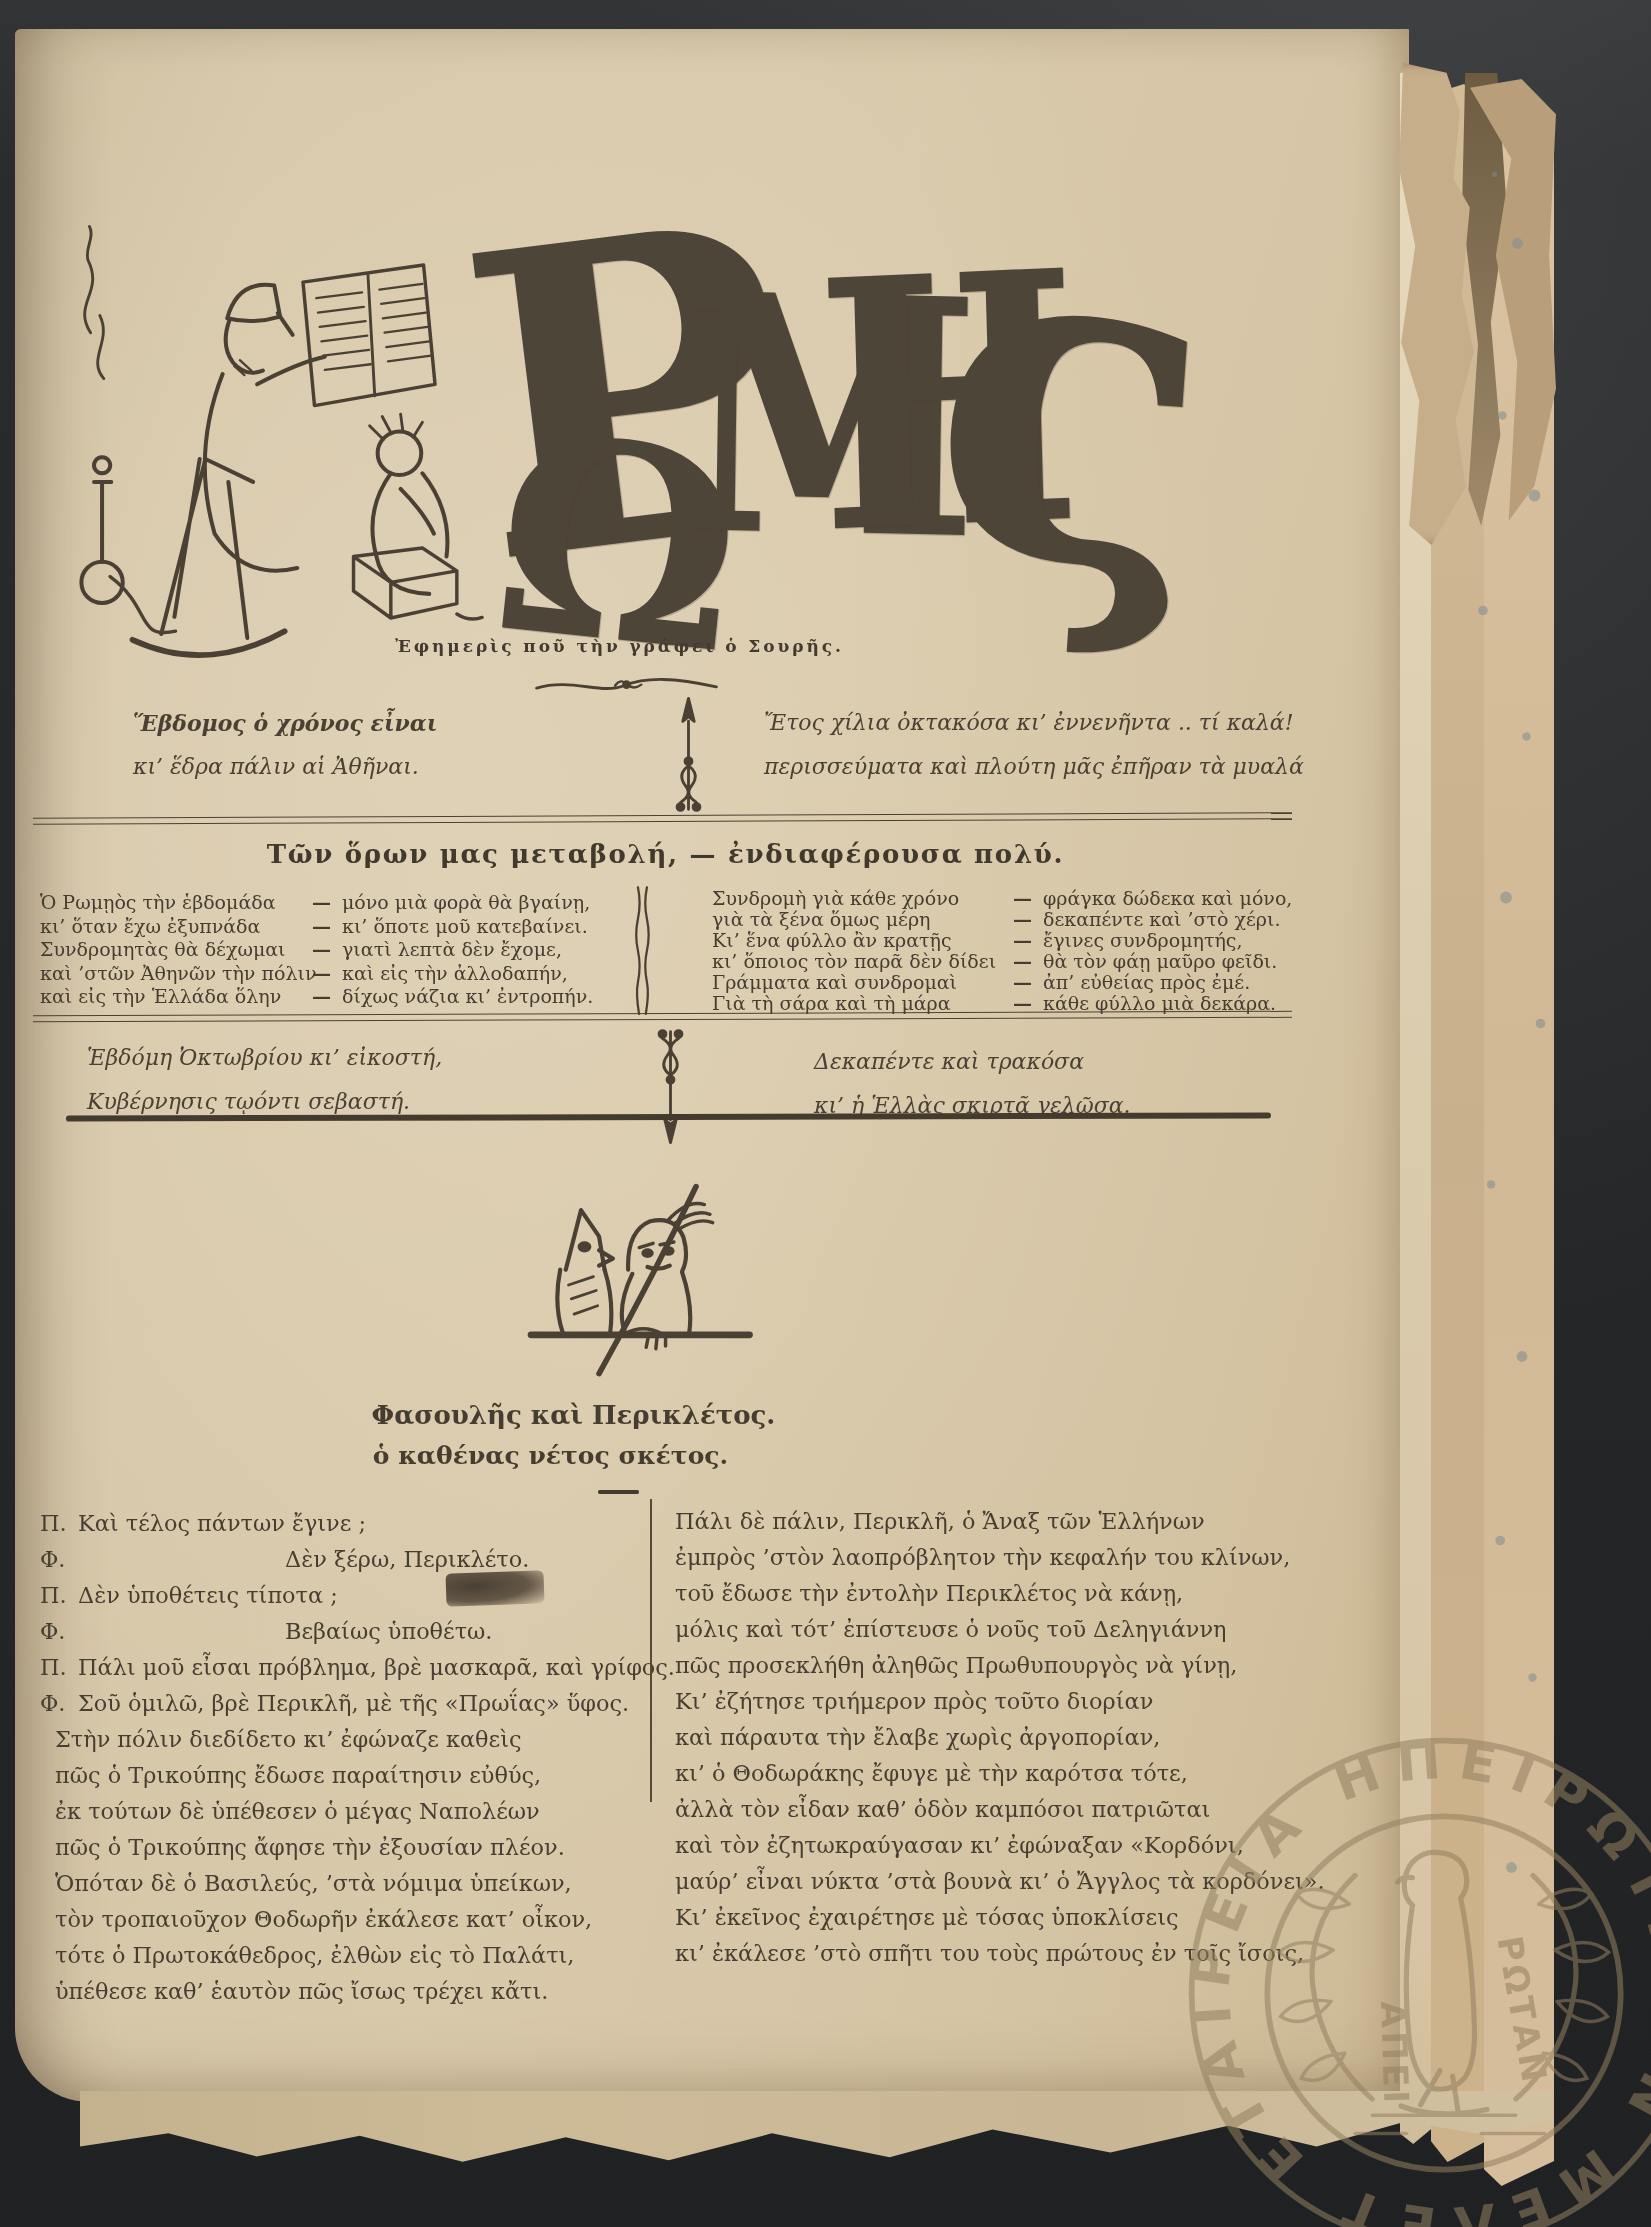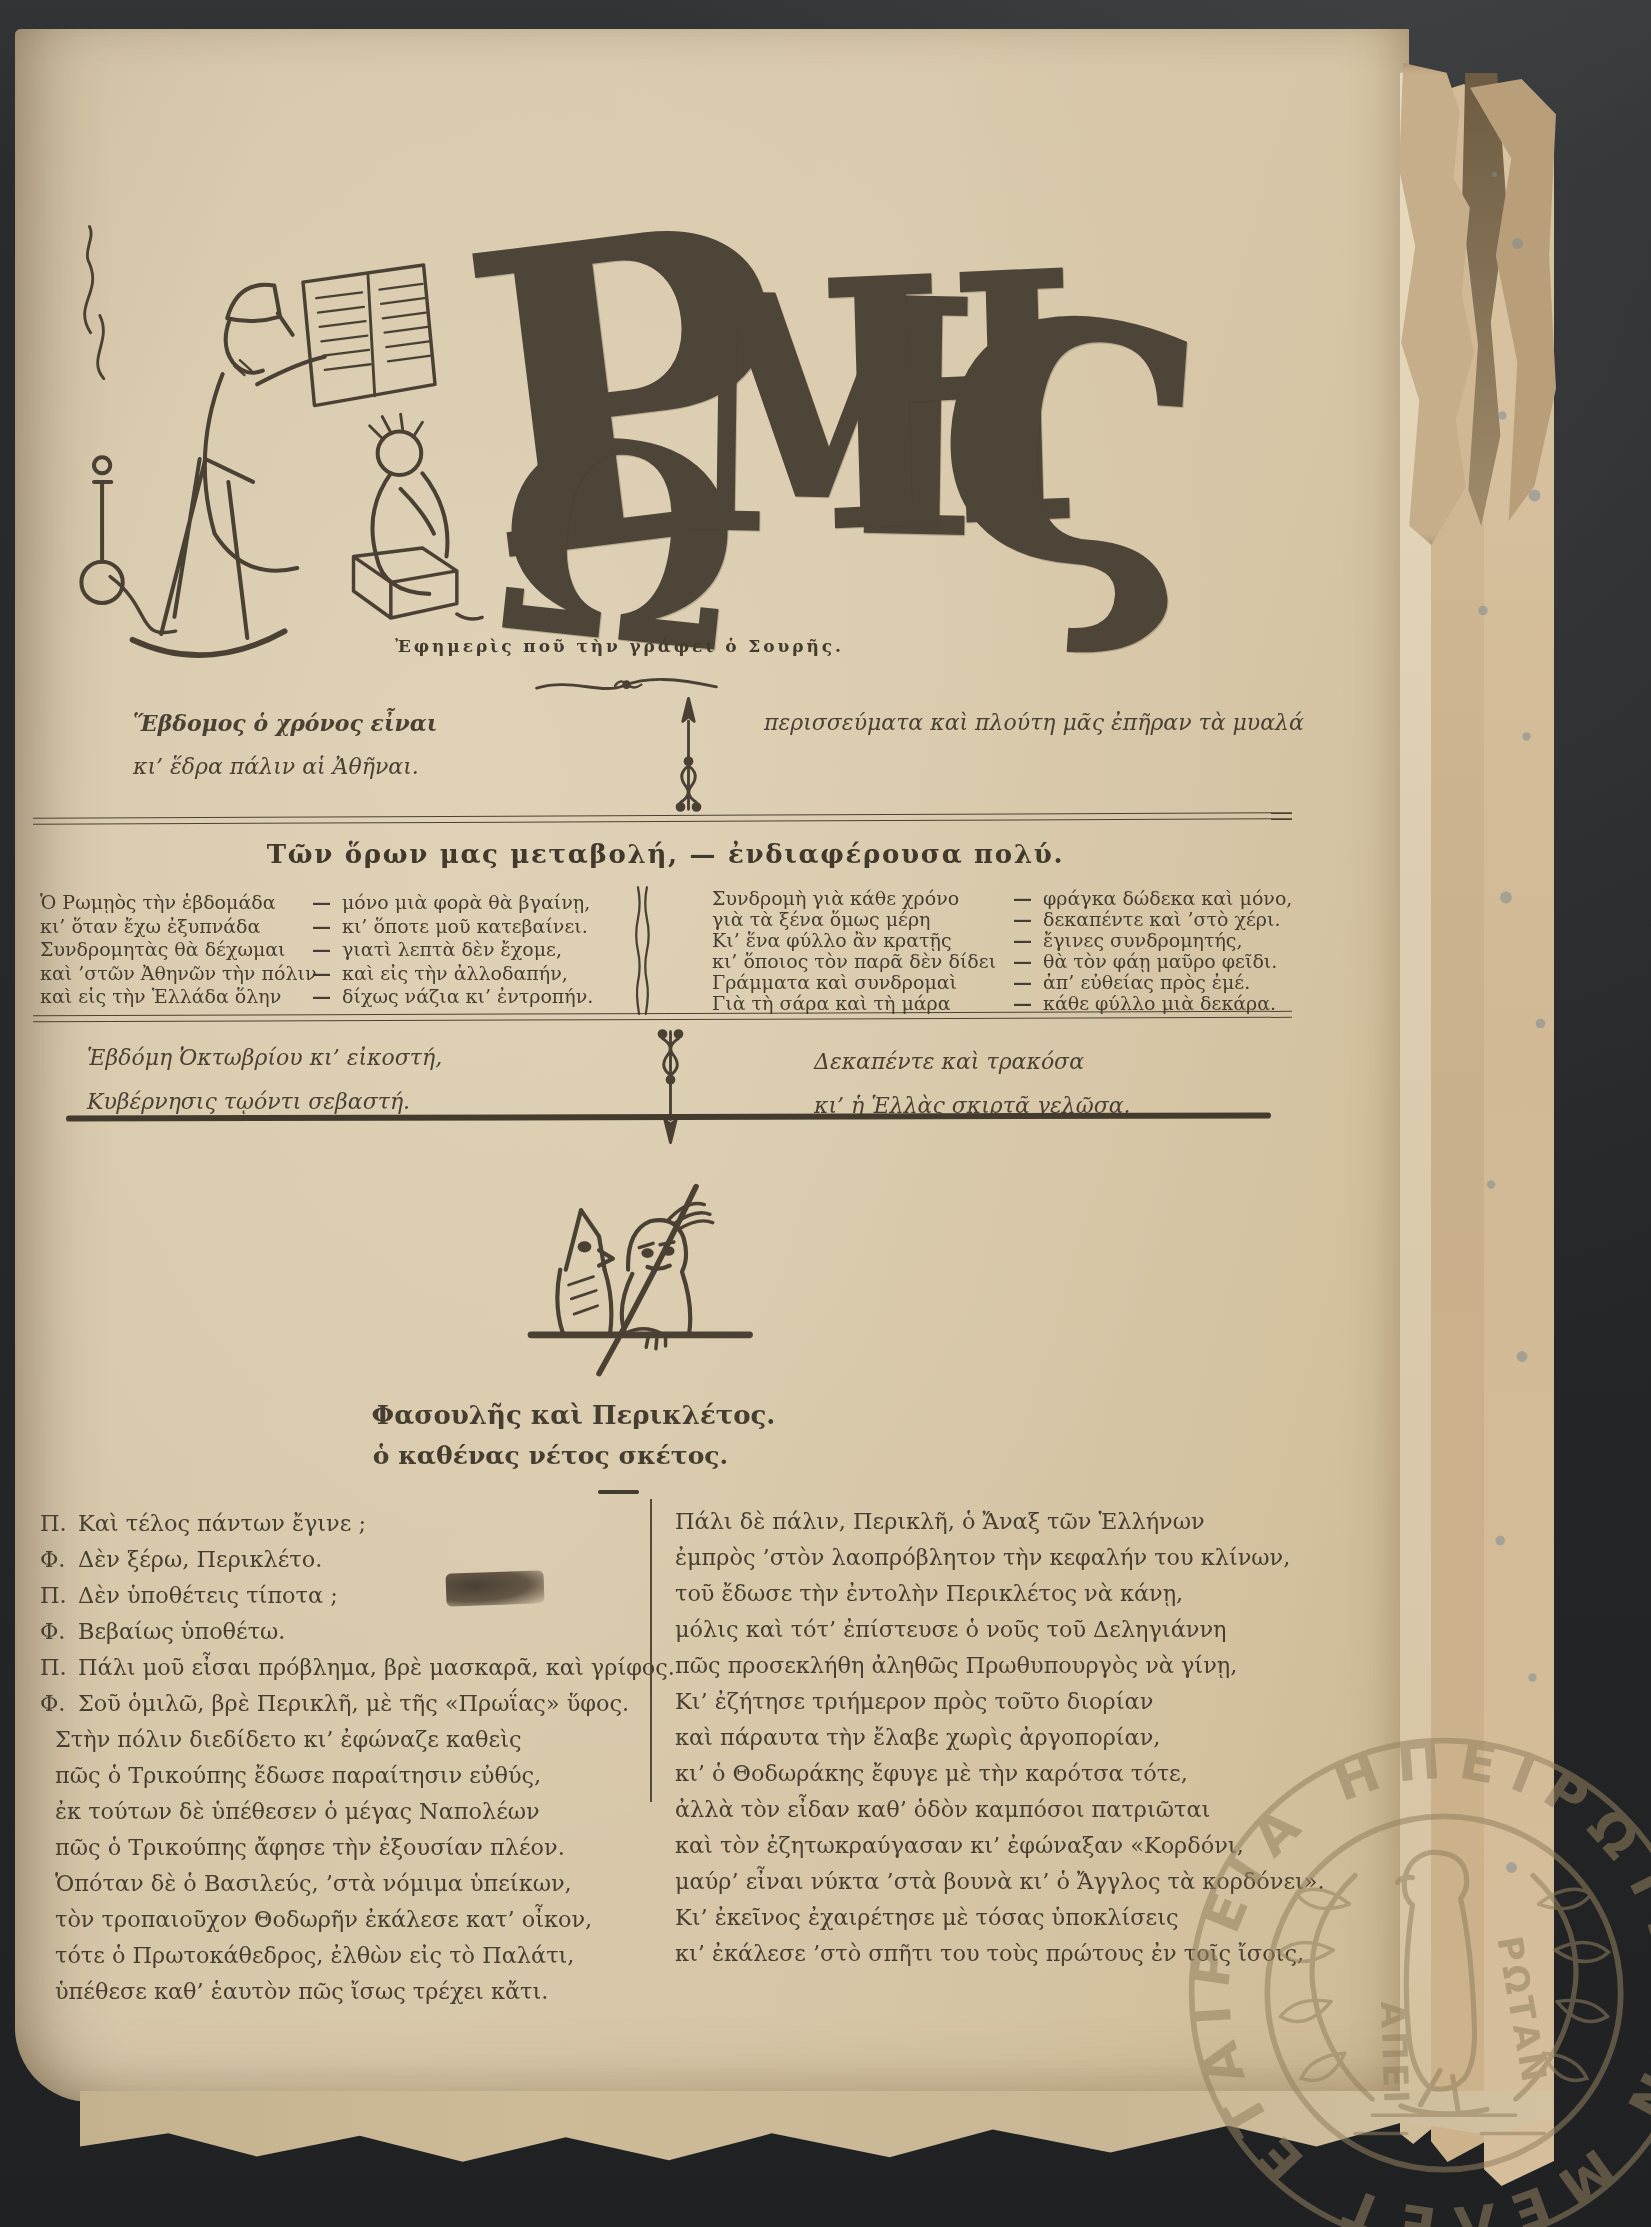--- a/index.html
+++ b/index.html
@@ -70,21 +70,21 @@
   .tleft .ta { width:261px; } .tright .ta { width:290px; }
 
   
   .poem-head1 { left:344px; top:1400px; width:459px; text-align:center; font-size:26px; font-weight:bold; }
   .poem-head2 { left:321px; top:1441px; width:459px; text-align:center; font-size:25px; font-weight:bold; }
   .col { font-size:22.4px; line-height:36px; white-space:nowrap; color:#473e32; }
   .colL { left:40px;  top:1505px; width:608px; }
   .colR { left:675px; top:1503px; width:629px; }
   .spk { display:inline-block; min-width:38px; }
   .spk:empty { min-width:15px; }
-  .reply .txt { }
+  .reply .txt { margin-left:207px; }
   .coldiv { left:650px; top:1499px; width:1.7px; height:303px; background:#55493a; }
   .smudge { left:446px; top:1572px; width:98px; height:33px; border-radius:5.7px; opacity:.88;
     background: radial-gradient(ellipse at 30% 40%, #352e24, #544738 55%, rgba(90,77,61,.4) 85%, transparent);
     transform:rotate(-2deg); }
 
   svg .ink { stroke:#4a4134; fill:none; stroke-linecap:round; stroke-linejoin:round; }
   .stamp-txt { font-family:"DejaVu Sans", sans-serif; font-weight:bold; fill:#93805f; }
 </style>
 </head>
 <body>
@@ -160,20 +160,21 @@
     <g class="ink" stroke-width="5">
       <path d="M32 6 L42 46 L32 38 L22 46 Z" fill="#4a4134"></path>
       <path d="M32 46 V108"></path>
       <circle cx="32" cy="116" r="6" fill="#4a4134"></circle>
       <path d="M32 124 q-20 14 -6 34 q14 16 -8 30 M32 124 q20 14 6 34 q-14 16 8 30 M32 130 V200"></path>
       <circle cx="18" cy="196" r="6" fill="#4a4134"></circle>
         <circle cx="46" cy="196" r="6" fill="#4a4134"></circle>
     </g>
   </svg>
   <div class="abs motto" style="left:764px;top:701px;">
+    <div>Ἔτος χίλια ὀκτακόσα κι’ ἐννενῆντα .. τί καλά!</div>
     <div>περισσεύματα καὶ πλούτη μᾶς ἐπῆραν τὰ μυαλά</div>
   </div>
 
   <div class="abs rule-double" style="left:33px;top:815px;width:1259px;transform:rotate(-.25deg);"></div>
   <div class="abs terms-head">Τῶν ὅρων μας μεταβολή, — ἐνδιαφέρουσα πολύ.</div>
 
   <div class="abs tleft">
     <div class="trow"><span class="ta">Ὁ Ρωμῃὸς τὴν ἑβδομάδα</span><span class="tdash">—</span><span class="tb">μόνο μιὰ φορὰ θὰ βγαίνῃ,</span></div>
     <div class="trow"><span class="ta">κι’ ὅταν ἔχω ἐξυπνάδα</span><span class="tdash">—</span><span class="tb">κι’ ὅποτε μοῦ κατεβαίνει.</span></div>
     <div class="trow"><span class="ta">Συνδρομητὰς θὰ δέχωμαι</span><span class="tdash">—</span><span class="tb">γιατὶ λεπτὰ δὲν ἔχομε,</span></div>

